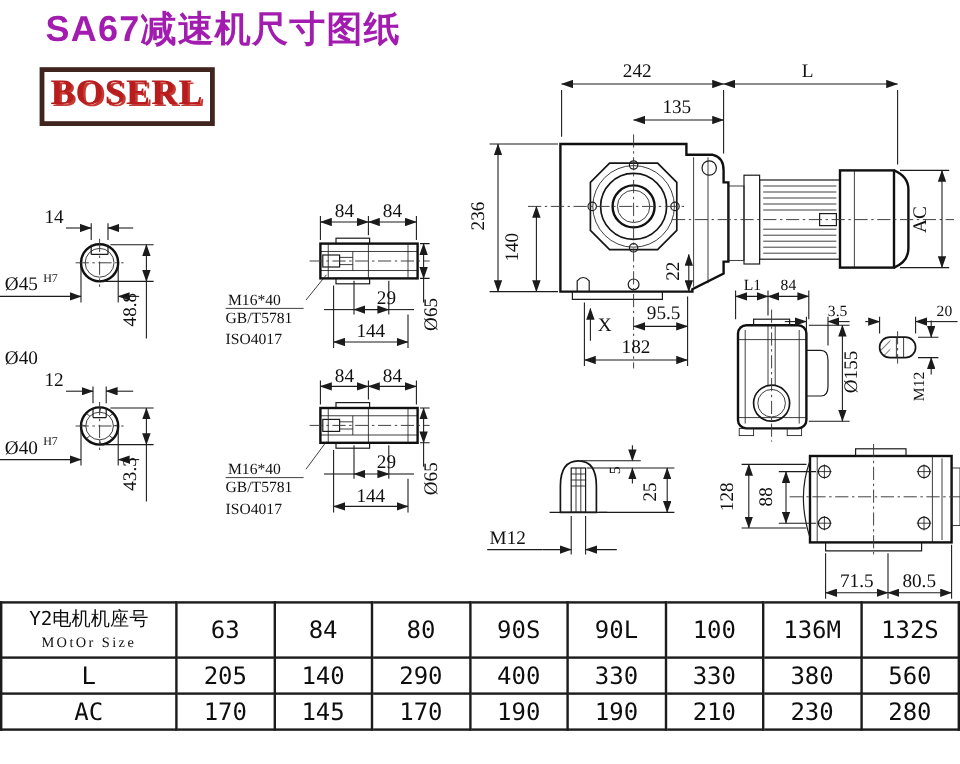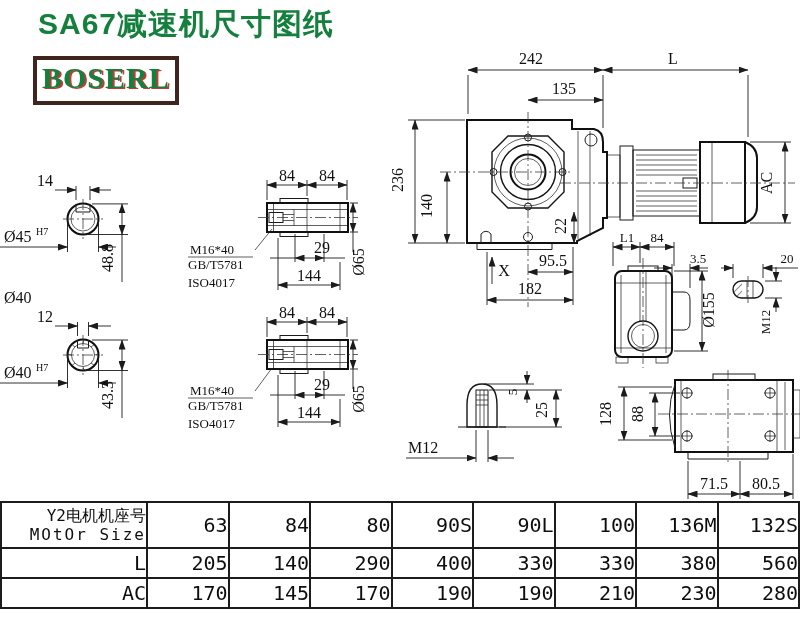--- a/index.html
+++ b/index.html
@@ -1,40 +1,40 @@
 <!DOCTYPE html>
 <html><head>
 <meta charset="utf-8">
 <style>
   html,body{margin:0;padding:0;background:#fff;}
   .page{position:relative;width:800px;height:637px;background:#fff;overflow:hidden;
         font-family:"Liberation Serif",serif;color:#141414;}
   .title{position:absolute;left:38px;top:4px;font-family:"Liberation Sans",sans-serif;
-         font-size:30px;font-weight:bold;letter-spacing:1px;color:#15803d;}
+         font-size:30px;font-weight:bold;letter-spacing:1px;color:#a21caf;}
   .logo{position:absolute;left:33px;top:56px;border:4px solid #40251f;background:#fff;
         padding:0 5px;line-height:36px;}
   .logo span{font-family:"Liberation Serif",serif;font-size:30px;font-weight:bold;
-        color:#15803d;text-shadow:2px 1px 0 #c53a35;letter-spacing:1px;}
+        color:#b91c1c;text-shadow:2px 1px 0 #c53a35;letter-spacing:1px;}
   svg{position:absolute;left:0;top:0;}
   .ln{stroke:#1b1b1b;stroke-width:1;fill:none;}
   .lnt{stroke:#1b1b1b;stroke-width:.7;fill:none;}
   .ln2{stroke:#101010;stroke-width:2;fill:none;}
   .ln15{stroke:#151515;stroke-width:1.4;fill:none;}
   .cl{stroke:#3a3a3a;stroke-width:.8;stroke-dasharray:11 3 2 3;fill:none;}
   .dim{stroke:#1b1b1b;stroke-width:.9;fill:none;}
   .dt{font:16px "Liberation Serif",serif;fill:#111;text-anchor:middle;}
   .dts{font:13px "Liberation Serif",serif;fill:#111;text-anchor:middle;}
   .dtl{text-anchor:start;}
   .sup{font:10px "Liberation Serif",serif;fill:#111;text-anchor:start;}
   table.spec{position:absolute;left:0;top:501px;width:800px;border-collapse:collapse;
         table-layout:fixed;font-family:"DejaVu Sans Mono",monospace;color:#0e0e0e;background:#fff;}
-  table.spec td{border:2px solid #1c1c1c;text-align:right;vertical-align:middle;padding:0;}
+  table.spec td{border:2px solid #1c1c1c;text-align:center;vertical-align:middle;padding:0;}
   tr.hdr td{height:44px;font-size:20px;}
   td.namecell div.cn{font-size:16px;line-height:20px;}
-  td.namecell div.en{font-size:16px;letter-spacing:2px;line-height:18px;}
+  td.namecell div.en{font-size:12px;letter-spacing:2px;line-height:18px;font-family:Liberation Serif, serif;}
   tr.row td{height:28px;font-size:20px;}
 </style>
 </head>
 <body>
 
 <div class="page">
 
   <div class="title">SA67减速机尺寸图纸</div>
   <div class="logo">
     <span>BOSERL</span>

